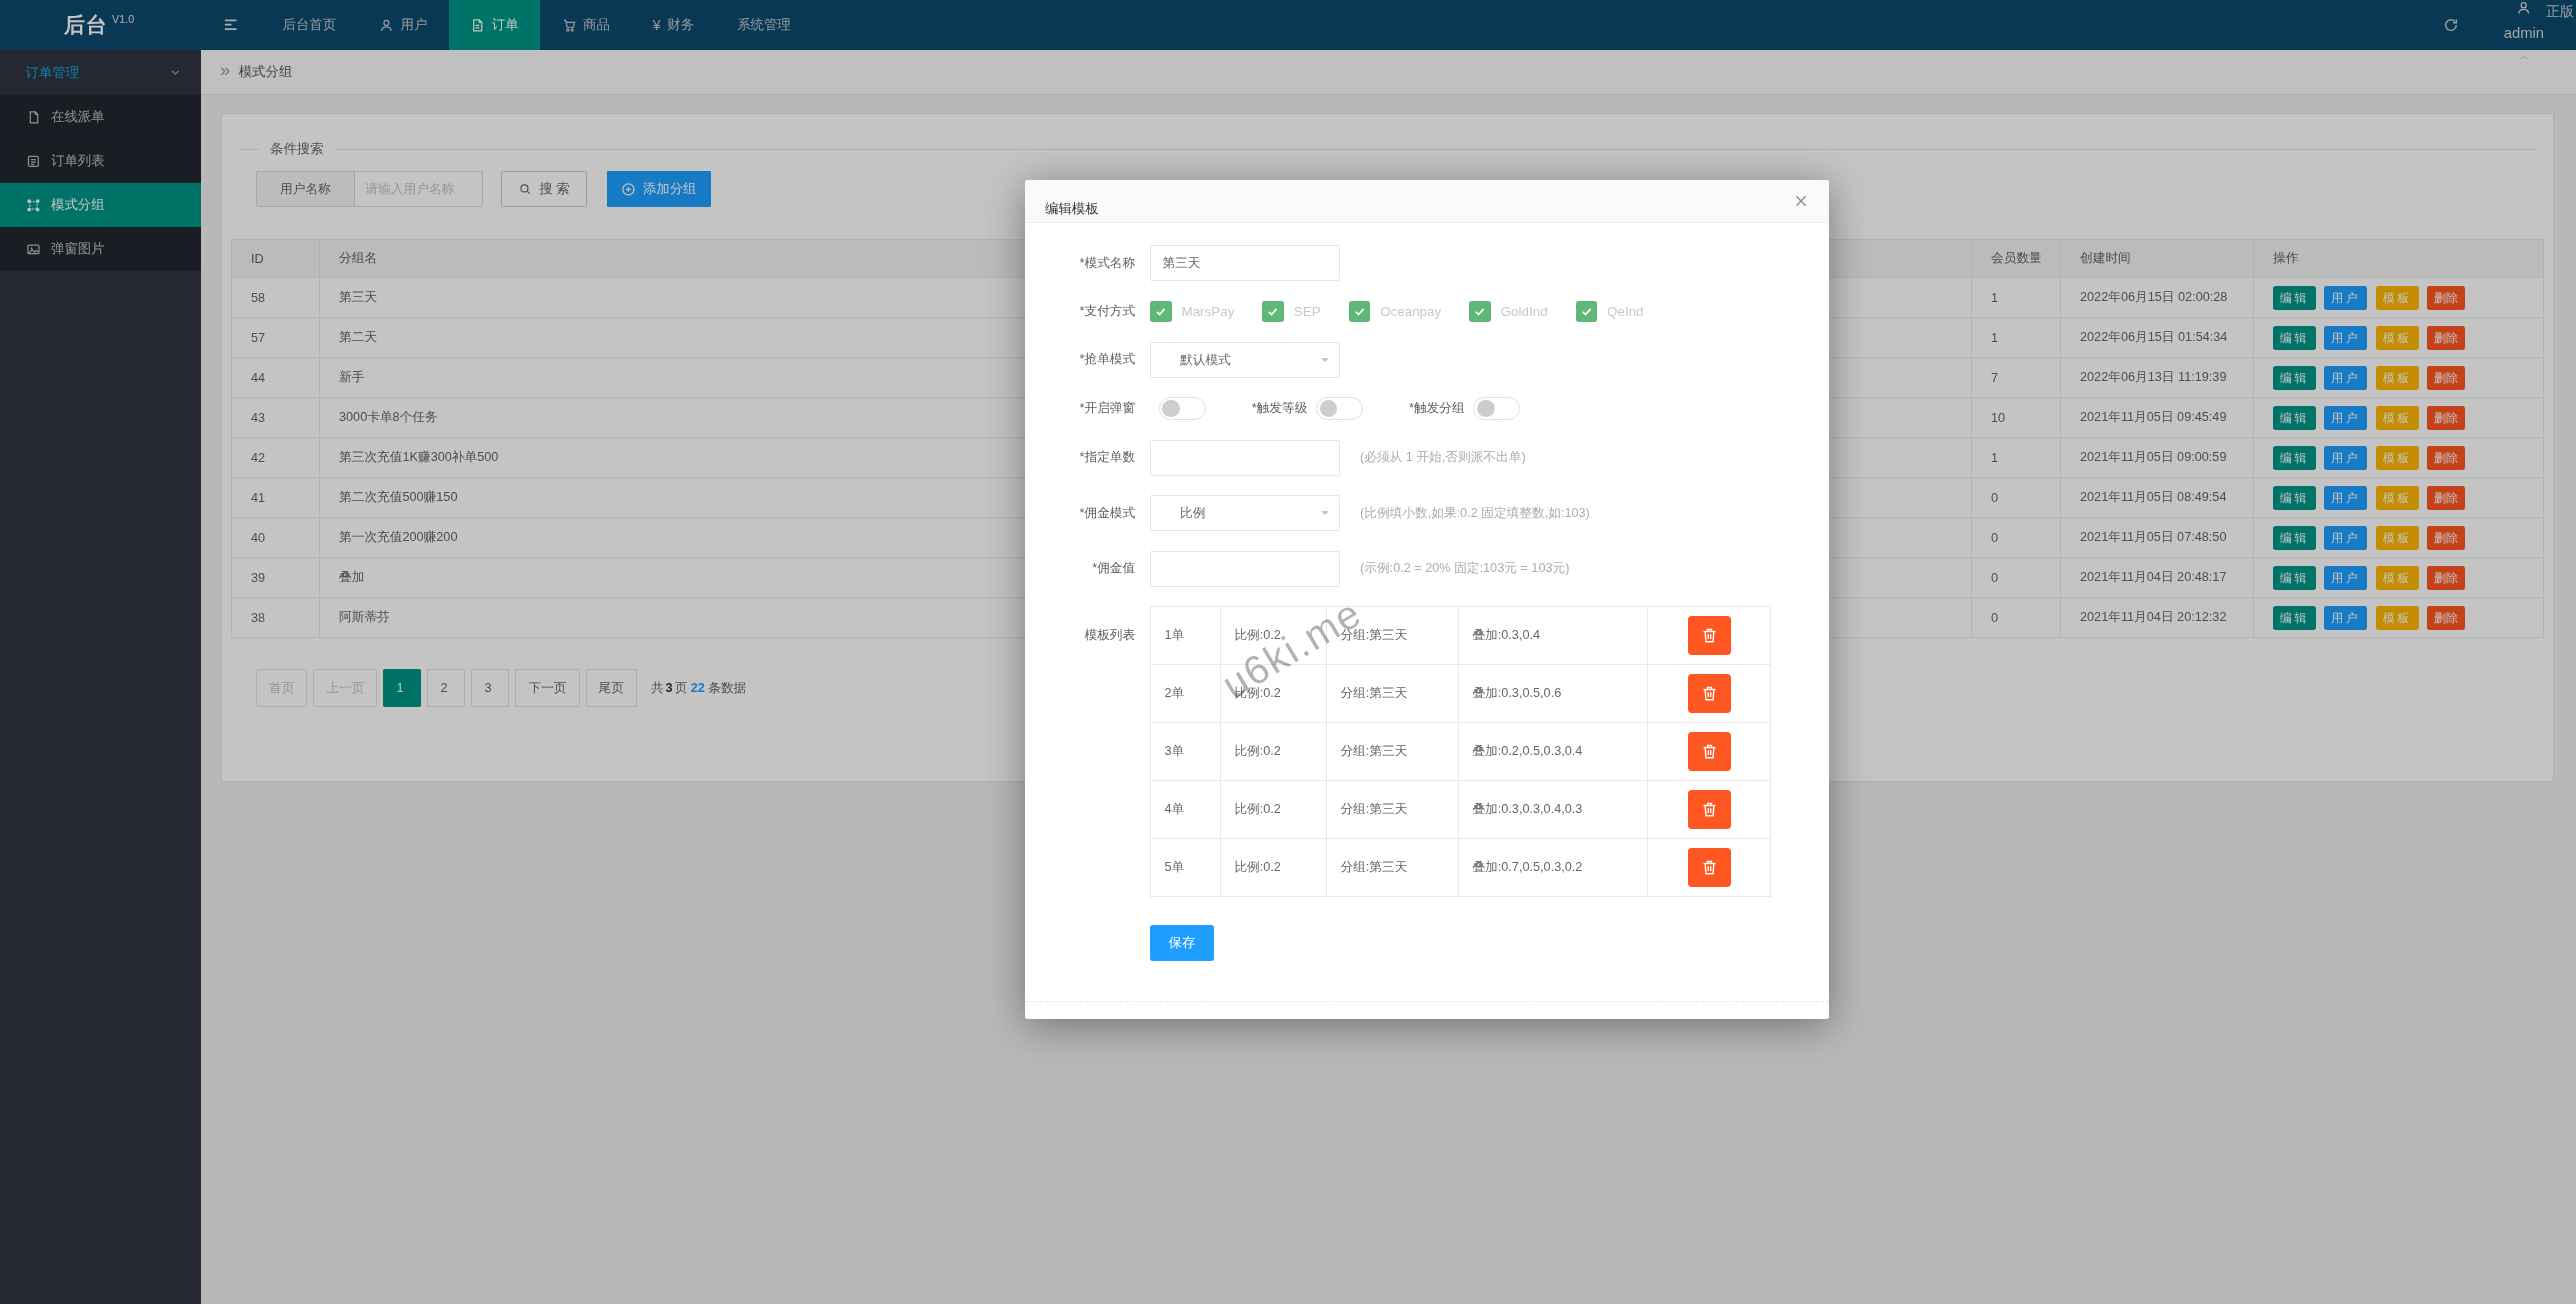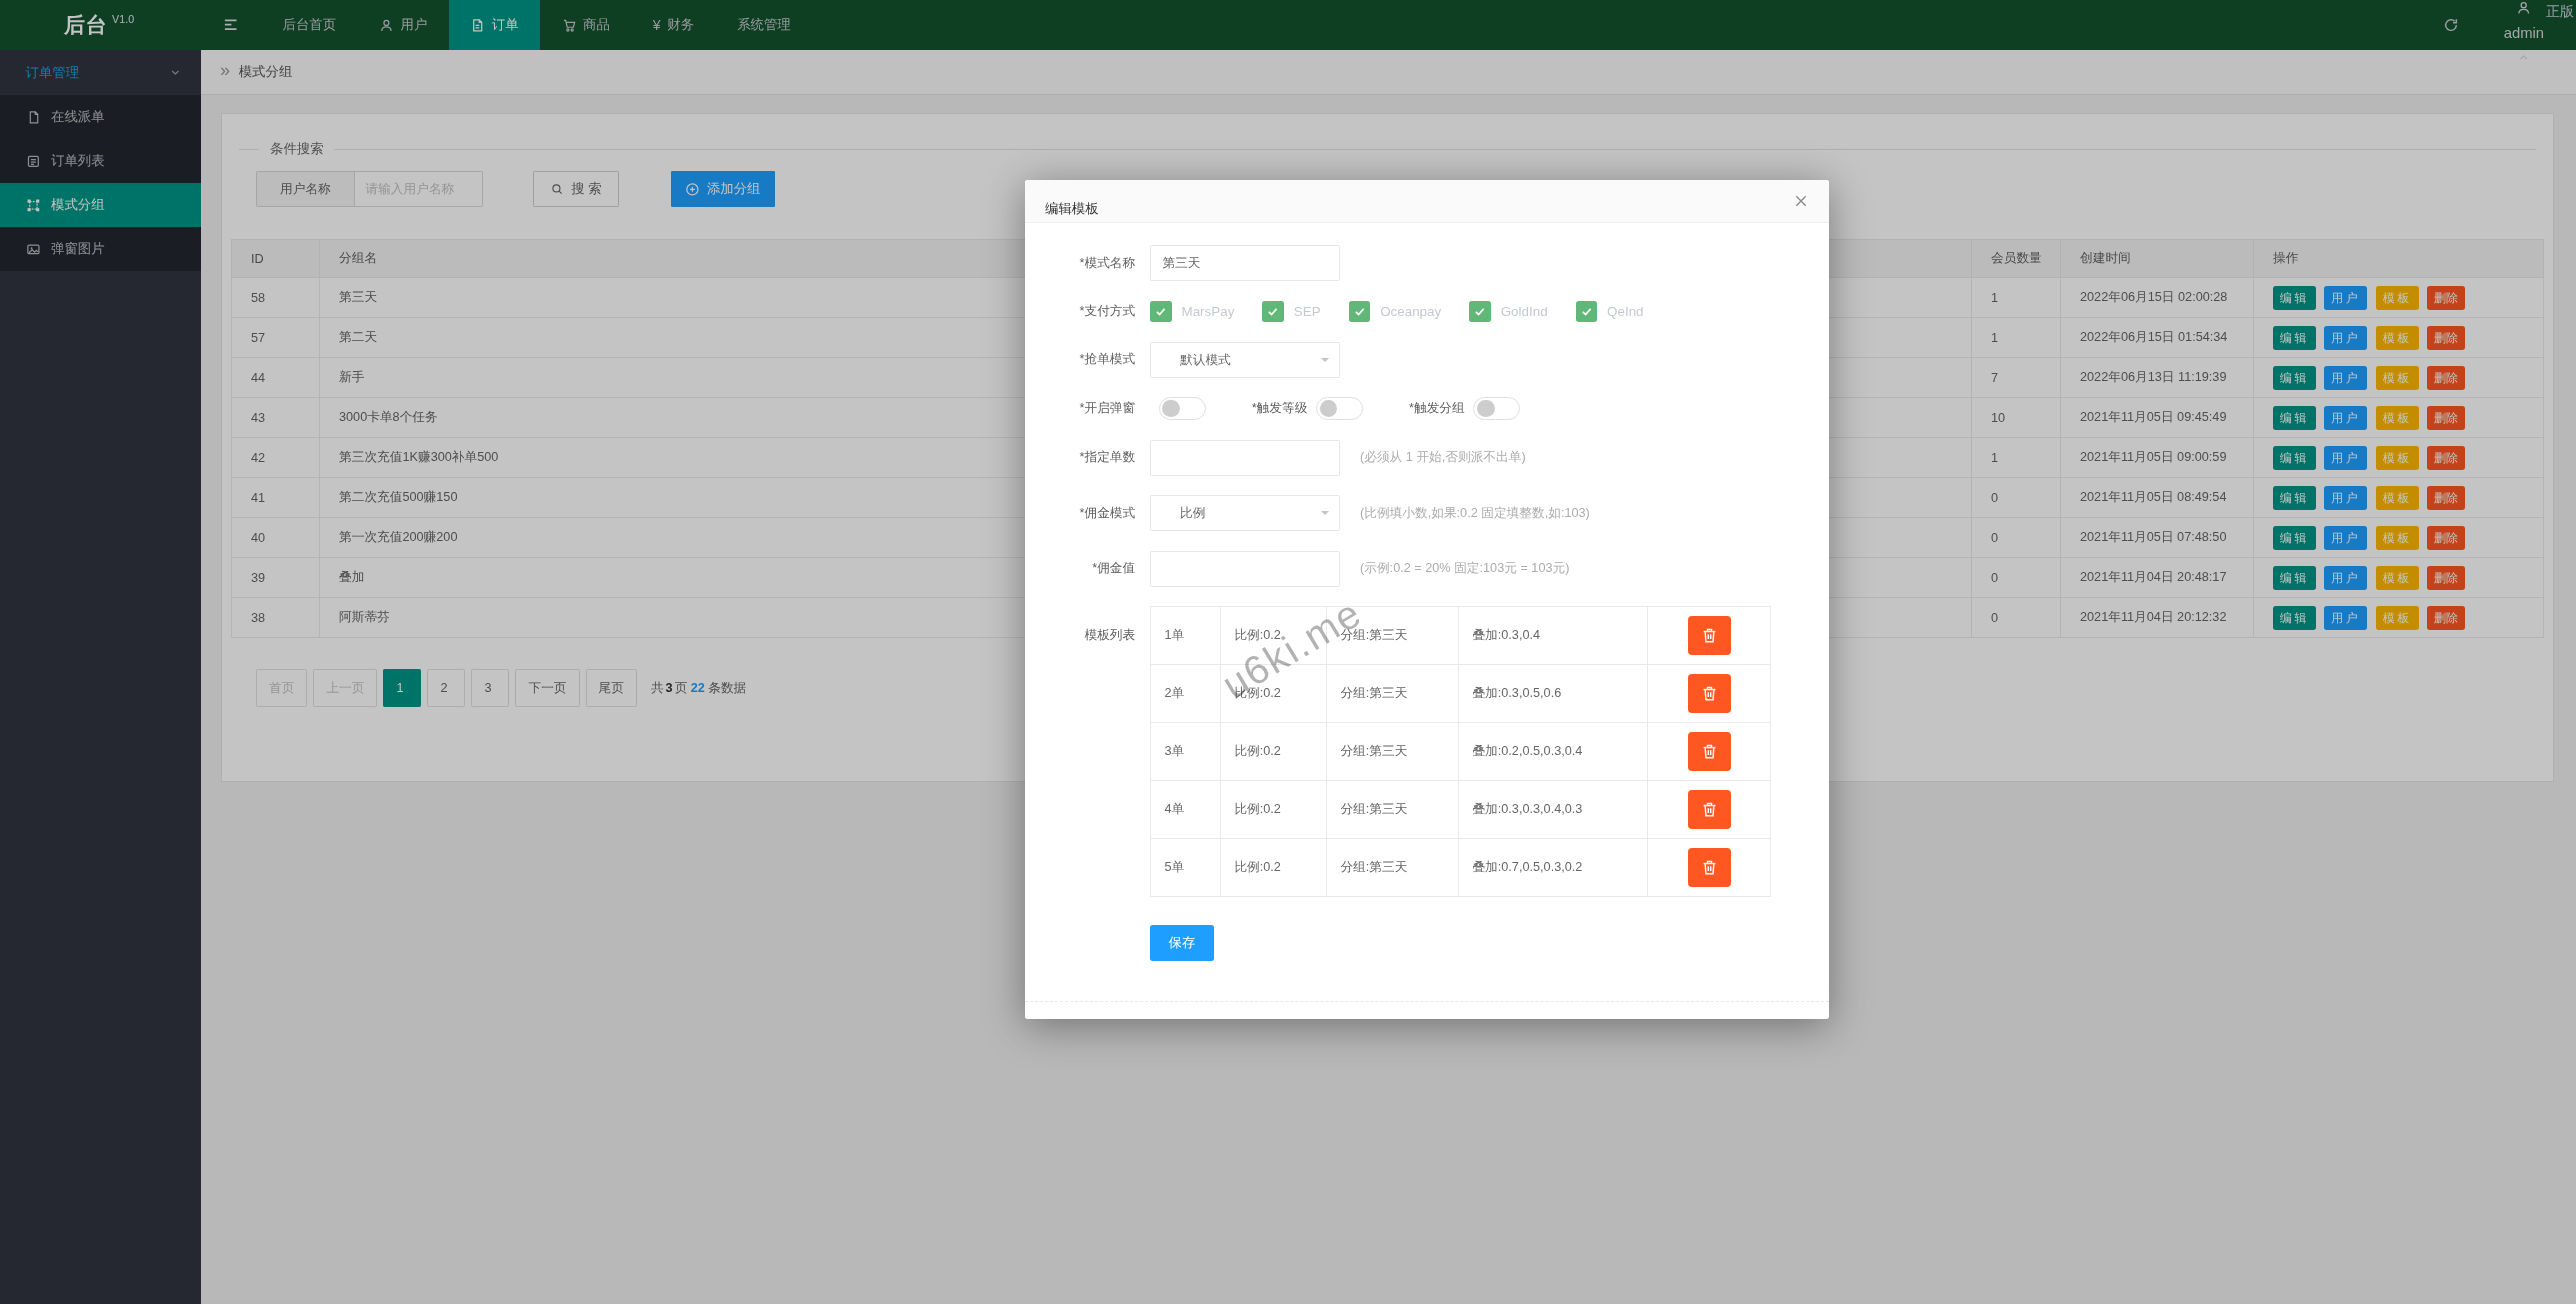--- a/index.html
+++ b/index.html
@@ -1,20 +1,20 @@
 <!DOCTYPE html>
 <html style="font-size:10.7px"><head>
 <meta charset="utf-8">
 <style>
   * { margin:0; padding:0; box-sizing:border-box; }
   body { font-family:"Liberation Sans","DejaVu Sans",sans-serif; }
   .page { position:relative; width:2576px; height:1304px; background:#F0F0F0; overflow:hidden; }
 
   
-  .navbar { position:absolute; top:0; left:0; width:100%; height:50px; background:#14532d; display:flex; align-items:stretch; z-index:10; }
+  .navbar { position:absolute; top:0; left:0; width:100%; height:50px; background:#0c4a6e; display:flex; align-items:stretch; z-index:10; }
   .logo { width:201px; flex:none; display:flex; align-items:center; padding-left:64px; color:#fff; }
   .logo-text { font-size:21px; font-weight:bold; letter-spacing:0.7px; }
   .logo-ver { font-size:10.7px; color:#E4E6EA; margin:-12px 0 0 4.7px; }
   .nav-toggle { width:60px; display:flex; align-items:center; justify-content:center; color:#DFE2E7; cursor:pointer; }
   .main-menu { display:flex; align-items:stretch; }
   .nav-item { display:flex; align-items:center; gap:6.7px; padding:0 21.5px; color:#C6C9CF; font-size:13.4px; cursor:pointer; }
   .nav-item.active { background:#009688; color:#FFF; }
   .yen-glyph { font-size:14px; }
   .nav-right { margin-left:auto; display:flex; align-items:stretch; }
   .icon-btn { padding:0 29.5px; display:flex; align-items:center; color:#C6C9CF; cursor:pointer; }
@@ -29,21 +29,21 @@
   .side-item svg { flex:none; }
 
   
   .crumb { position:absolute; left:201px; top:50px; right:0; height:45px; background:#FAFAFA; border-bottom:0.7px solid #E2E2E2; display:flex; align-items:center; padding-left:19px; gap:8.7px; font-size:13.4px; color:#555; z-index:5; }
   .crumb-arrow { color:#999; font-size:18px; margin-top:-2.7px; }
 
   
   .card { position:absolute; left:221px; top:113px; width:2333px; height:669px; background:#fff; border:0.7px solid #E5E5E5; }
   .fieldset { margin:35px 17.4px 0; border-top:0.7px solid #E6E6E6; position:relative; }
   .legend { position:absolute; top:-10px; left:20px; background:#fff; padding:0 10.7px; font-size:13.4px; color:#666; white-space:nowrap; }
-  .search-row { display:flex; align-items:center; margin:21px 0 0 34px;gap:32px; }
+  .search-row { display:flex; align-items:center; margin:21px 0 0 34px; }
   .input-group { display:flex; height:36px; border:0.7px solid #D9D9D9; border-radius:1.3px; background:#fff; }
   .ig-addon { display:flex; align-items:center; padding:0 23px; background:#F5F5F5; border-right:0.7px solid #D9D9D9; color:#666; font-size:12.7px; }
   .ig-input { width:127px; border:none; outline:none; padding:0 10.7px; font-size:12.7px; color:#666; background:transparent; }
   .ig-input::placeholder { color:#C2C2C2; }
   .btn-search { margin-left:18px; height:36px; display:flex; align-items:center; gap:7.4px; padding:0 16px; background:#fff; border:0.7px solid #CFCFCF; border-radius:1.3px; color:#666; font-size:13.4px; cursor:pointer; }
   .btn-add { margin-left:20px; height:36px; display:flex; align-items:center; gap:6.7px; padding:0 14.8px; background:#1E9FFF; border:none; border-radius:1.3px; color:#fff; font-size:13.4px; cursor:pointer; }
 
   .data-table { width:2313px; margin:32px auto 0; border-collapse:collapse; table-layout:fixed; }
   .data-table th { background:#F4F4F4; border:0.7px solid #E8E8E8; font-weight:normal; text-align:left; padding:10px 6.7px 10px 19px; font-size:12.7px; color:#5F5F5F; }
   .data-table td { border:0.7px solid #EBEBEB; padding:0 1px 0 19px; height:40px; font-size:12.7px; color:#666; overflow:hidden; white-space:nowrap; }

